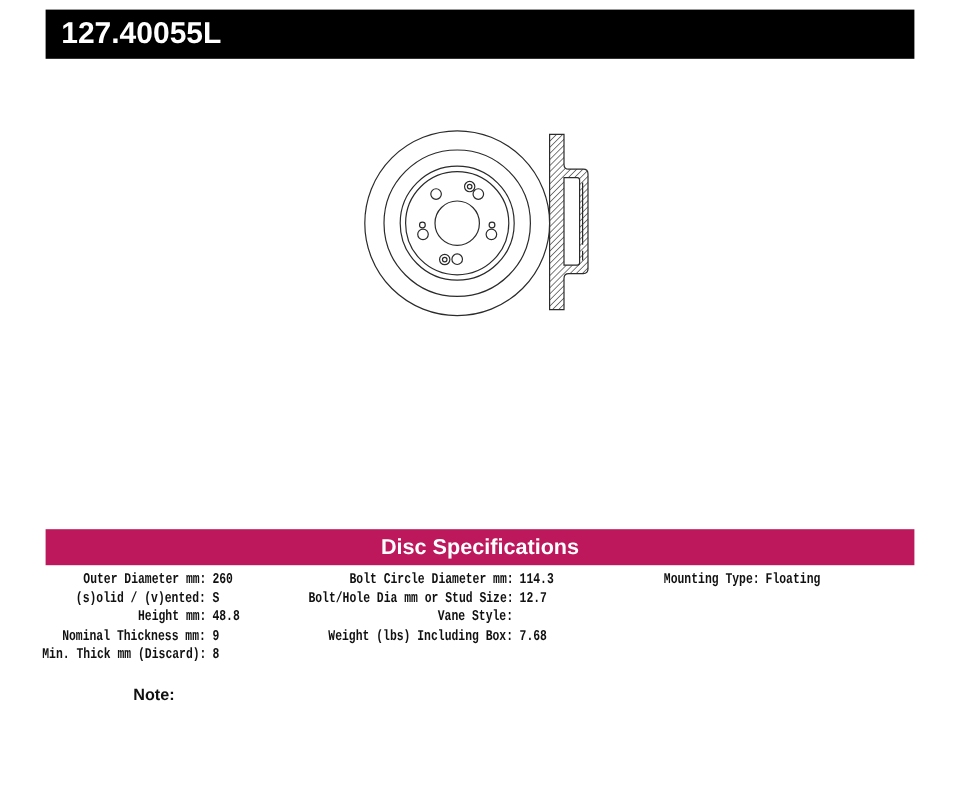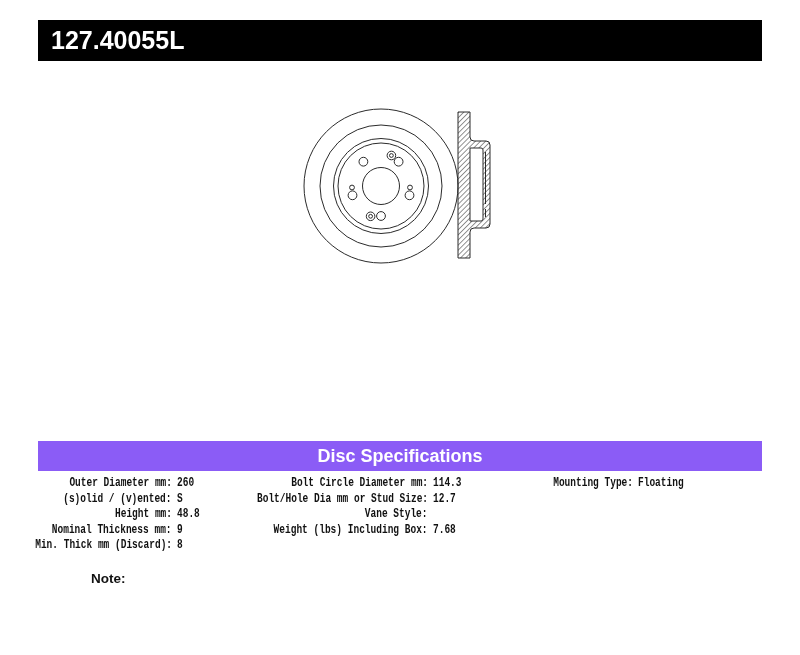--- a/index.html
+++ b/index.html
@@ -2,52 +2,52 @@
 <html><head>
 <meta charset="utf-8">
 <style>
   html,body{margin:0;padding:0;background:#fff;}
   .page{
     position:relative;width:800px;height:655px;background:#fff;overflow:hidden;
     font-family:"Liberation Sans","DejaVu Sans",sans-serif;
   }
   
   .header-bar{
-    position:absolute;left:38px;top:20px;width:724px;height:41px;
+    position:absolute;left:38px;top:8px;width:724px;height:41px;
     background:#000;color:#fff;display:flex;align-items:center;
     justify-content:space-between;padding:16px 13px;box-sizing:border-box;
   }
   .header-bar .part-number,.header-bar .product-title{
     font-size:25px;font-weight:bold;letter-spacing:0px;white-space:nowrap;
   }
   
   .drawing{position:absolute;left:280px;top:88px;width:240px;height:195px;}
   
   .spec-title-bar{
     position:absolute;left:38px;top:441px;width:724px;height:30px;
-    background:#8b5cf6;color:#fff;text-align:center;line-height:30px;
+    background:#be185d;color:#fff;text-align:center;line-height:30px;
     font-size:18px;font-weight:bold;
   }
   .spec-col{position:absolute;top:476px;font-family:Liberation Mono, monospace;}
   .spec-col.c0{left:38px;width:238px;}
   .spec-col.c1{left:278px;width:250px;}
   .spec-col.c2{left:506px;width:230px;}
   .spec-row{position:relative;height:15.5px;}
   .spec-label,.spec-value{
     position:absolute;top:0;white-space:nowrap;
     font-size:12.5px;font-weight:bold;color:#111;line-height:15.5px;
   }
   .spec-label{transform:scaleX(0.76);transform-origin:100% 50%;}
   .spec-value{transform:scaleX(0.76);transform-origin:0 50%;}
   .c0 .spec-label{right:104px;} .c0 .spec-value{left:139px;}
   .c1 .spec-label{right:100px;} .c1 .spec-value{left:155px;}
   .c2 .spec-label{right:103px;} .c2 .spec-value{left:132px;}
   
   .note-label{
-    position:absolute;left:91px;top:571px;font-size:13.5px;font-weight:bold;color:#111;
+    position:absolute;left:111px;top:571px;font-size:13.5px;font-weight:bold;color:#111;
   }
 </style>
 </head>
 <body>
 
 <div class="page">
 
   <div class="header-bar">
     <span class="part-number">127.40055L</span>
   </div>

